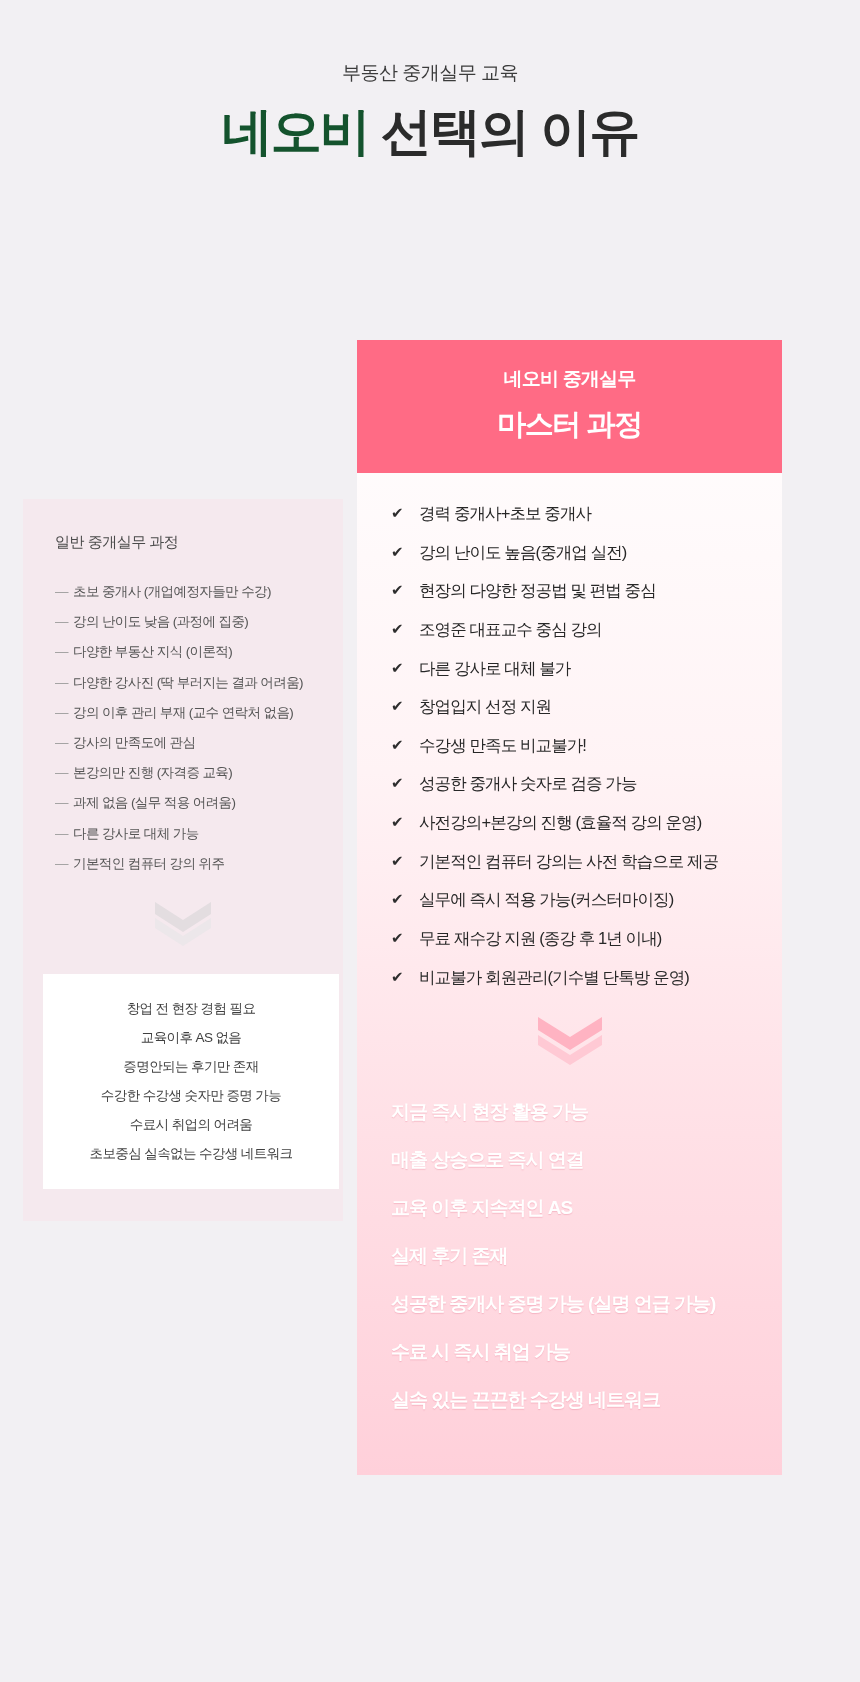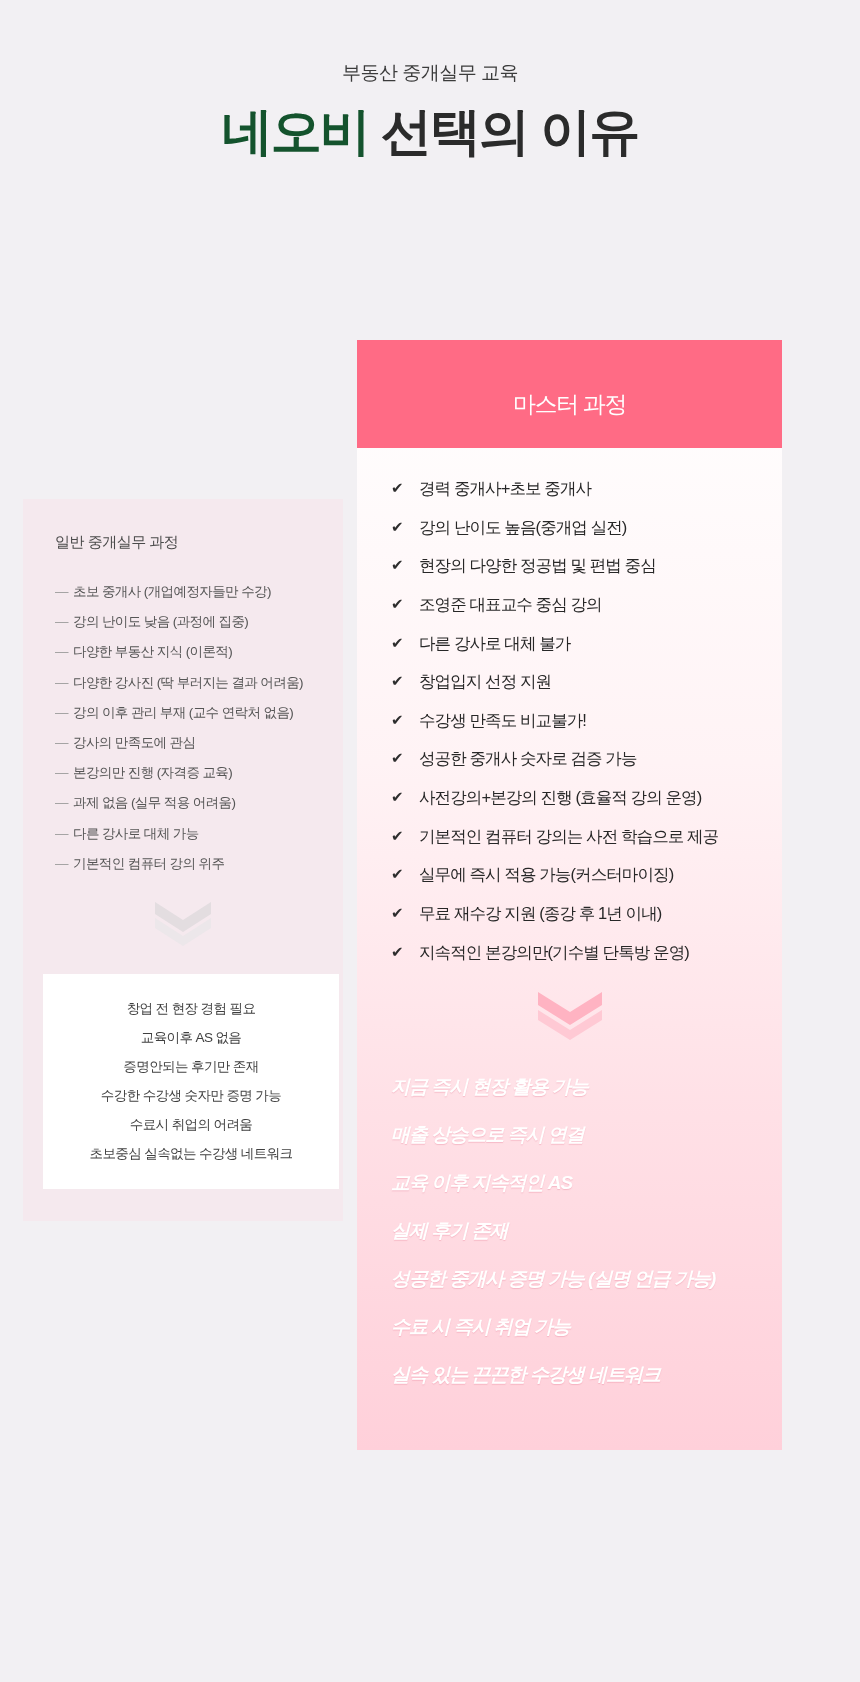--- a/index.html
+++ b/index.html
@@ -120,24 +120,24 @@
     color: #ffffff;
     text-align: center;
     padding: 26px 0 28px 0;
   }
   .right-head .rh-small {
     font-size: 19px;
     font-weight: 700;
     letter-spacing: -0.8px;
   }
   .right-head .rh-big {
-    font-size: 23px;
-    font-weight: 400;
+    font-size: 29px;
+    font-weight: 700;
     letter-spacing: -1.4px;
-    margin-top: 23px;
+    margin-top: 13px;
   }
   .right-list {
     list-style: none;
     margin: 0;
     padding: 30px 0 0 34px;
   }
   .right-list li {
     position: relative;
     padding-left: 28px;
     font-size: 16.5px;
@@ -160,21 +160,20 @@
     width: 72px;
     text-align: center;
     line-height: 0;
   }
   .chev-pink svg { display: block; }
 
   .right-results {
     margin: 34px 0 0 0;
     padding: 0 16px 0 34px;
     list-style: none;
-    font-style: italic;
   }
   .right-results li {
     font-size: 19px;
     font-weight: 800;
     color: #ffffff;
     letter-spacing: -1px;
     margin-bottom: 22px;
     text-shadow: 0 1px 1px rgba(230,120,145,0.35);
     white-space: nowrap;
   }
@@ -218,37 +217,38 @@
     <p>교육이후 AS 없음</p>
     <p>증명안되는 후기만 존재</p>
     <p>수강한 수강생 숫자만 증명 가능</p>
     <p>수료시 취업의 어려움</p>
     <p>초보중심 실속없는 수강생 네트워크</p>
   </div>
 </div>
 
 <div class="right-col">
   <div class="right-head">
+    <div class="rh-small">네오비 중개실무</div>
     <div class="rh-big">마스터 과정</div>
   </div>
 
   <ul class="right-list">
     <li><span class="check">✔</span><span>경력 중개사+초보 중개사</span></li>
     <li><span class="check">✔</span><span>강의 난이도 높음(중개업 실전)</span></li>
     <li><span class="check">✔</span><span>현장의 다양한 정공법 및 편법 중심</span></li>
     <li><span class="check">✔</span><span>조영준 대표교수 중심 강의</span></li>
     <li><span class="check">✔</span><span>다른 강사로 대체 불가</span></li>
     <li><span class="check">✔</span><span>창업입지 선정 지원</span></li>
     <li><span class="check">✔</span><span>수강생 만족도 비교불가!</span></li>
     <li><span class="check">✔</span><span>성공한 중개사 숫자로 검증 가능</span></li>
     <li><span class="check">✔</span><span>사전강의+본강의 진행 (효율적 강의 운영)</span></li>
     <li><span class="check">✔</span><span>기본적인 컴퓨터 강의는 사전 학습으로 제공</span></li>
     <li><span class="check">✔</span><span>실무에 즉시 적용 가능(커스터마이징)</span></li>
     <li><span class="check">✔</span><span>무료 재수강 지원 (종강 후 1년 이내)</span></li>
-    <li><span class="check">✔</span><span>지속적인 본강의만(기수별 단톡방 운영)</span></li>
+    <li><span class="check">✔</span><span>비교불가 회원관리(기수별 단톡방 운영)</span></li>
   </ul>
 
   <div class="chev-pink">
     <svg width="72" height="52" viewBox="0 0 72 52" aria-hidden="true">
       <path d="M4 4 L36 24 L68 4 L68 17 L36 37 L4 17 Z" fill="#ffb3c2"></path>
       <path d="M4 22 L36 42 L68 22 L68 32 L36 52 L4 32 Z" fill="#ffc9d4"></path>
     </svg>
   </div>
 
   <ul class="right-results">

